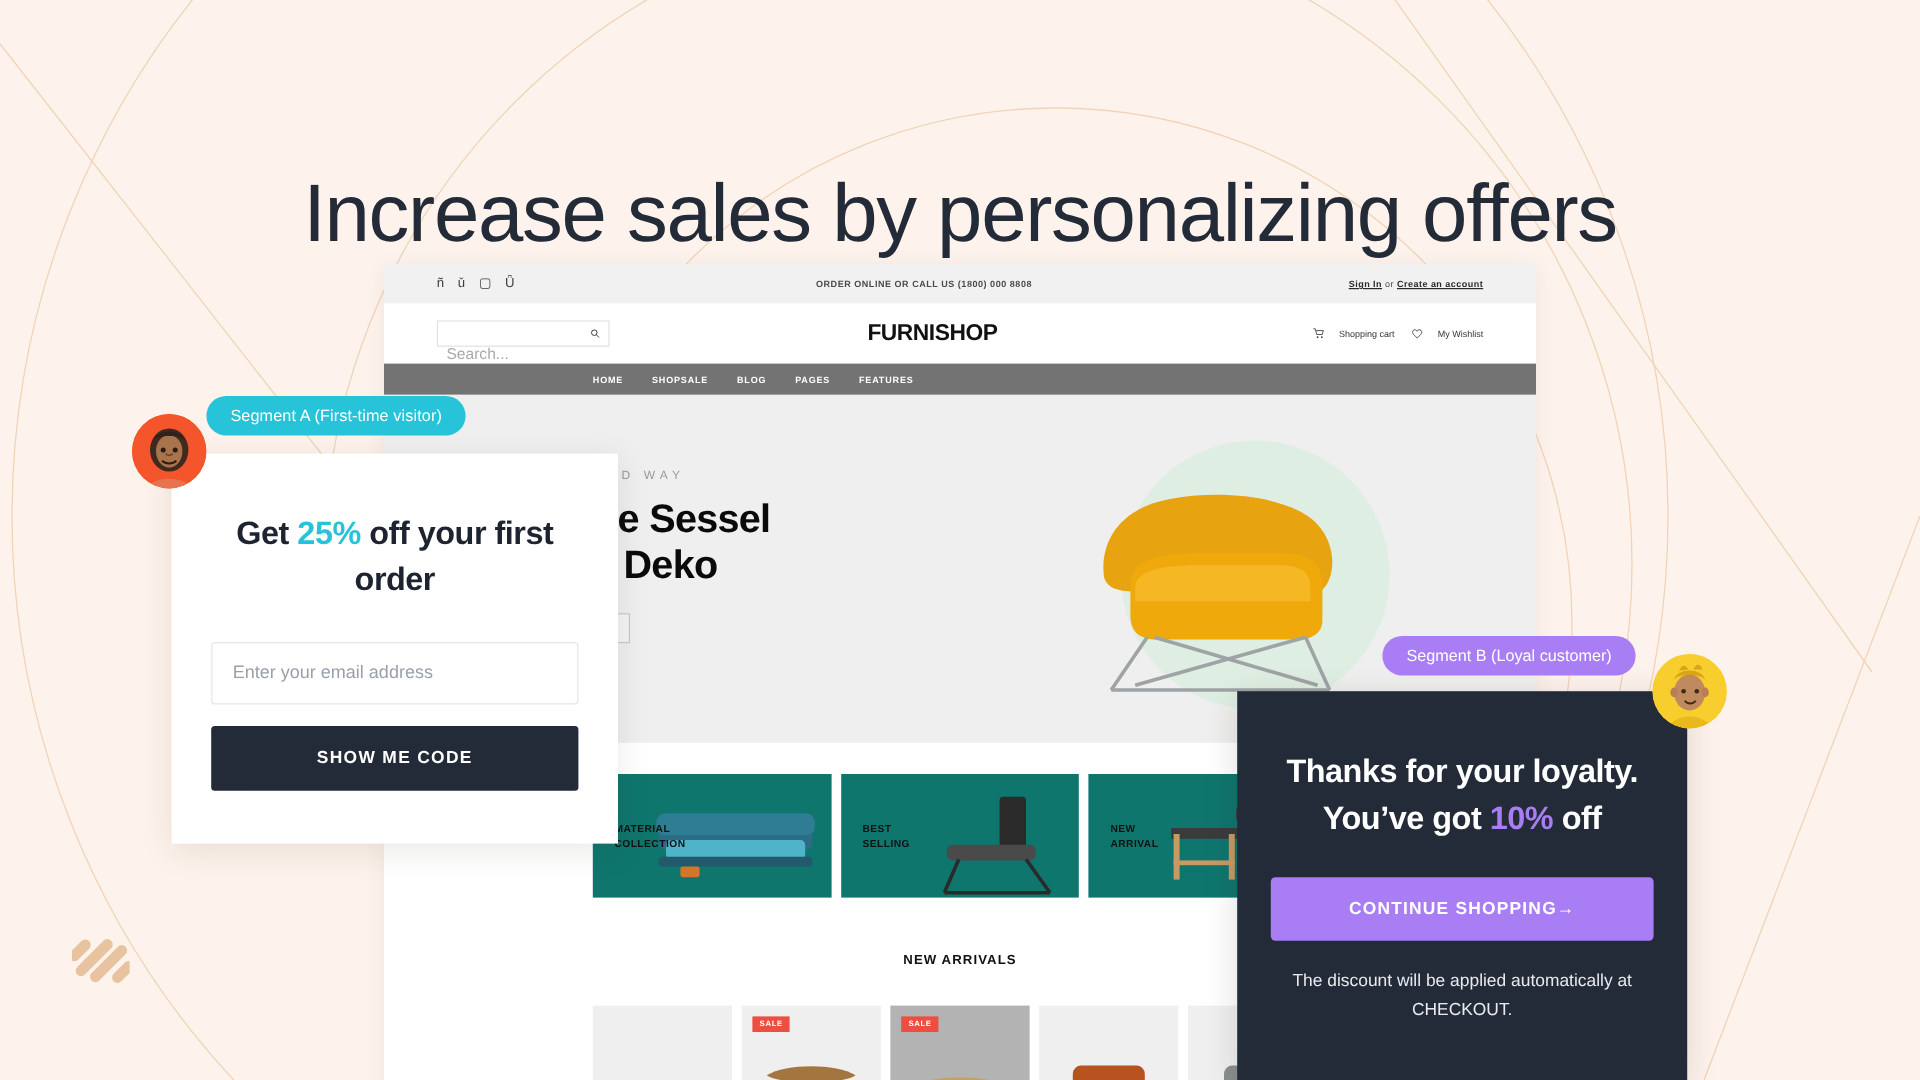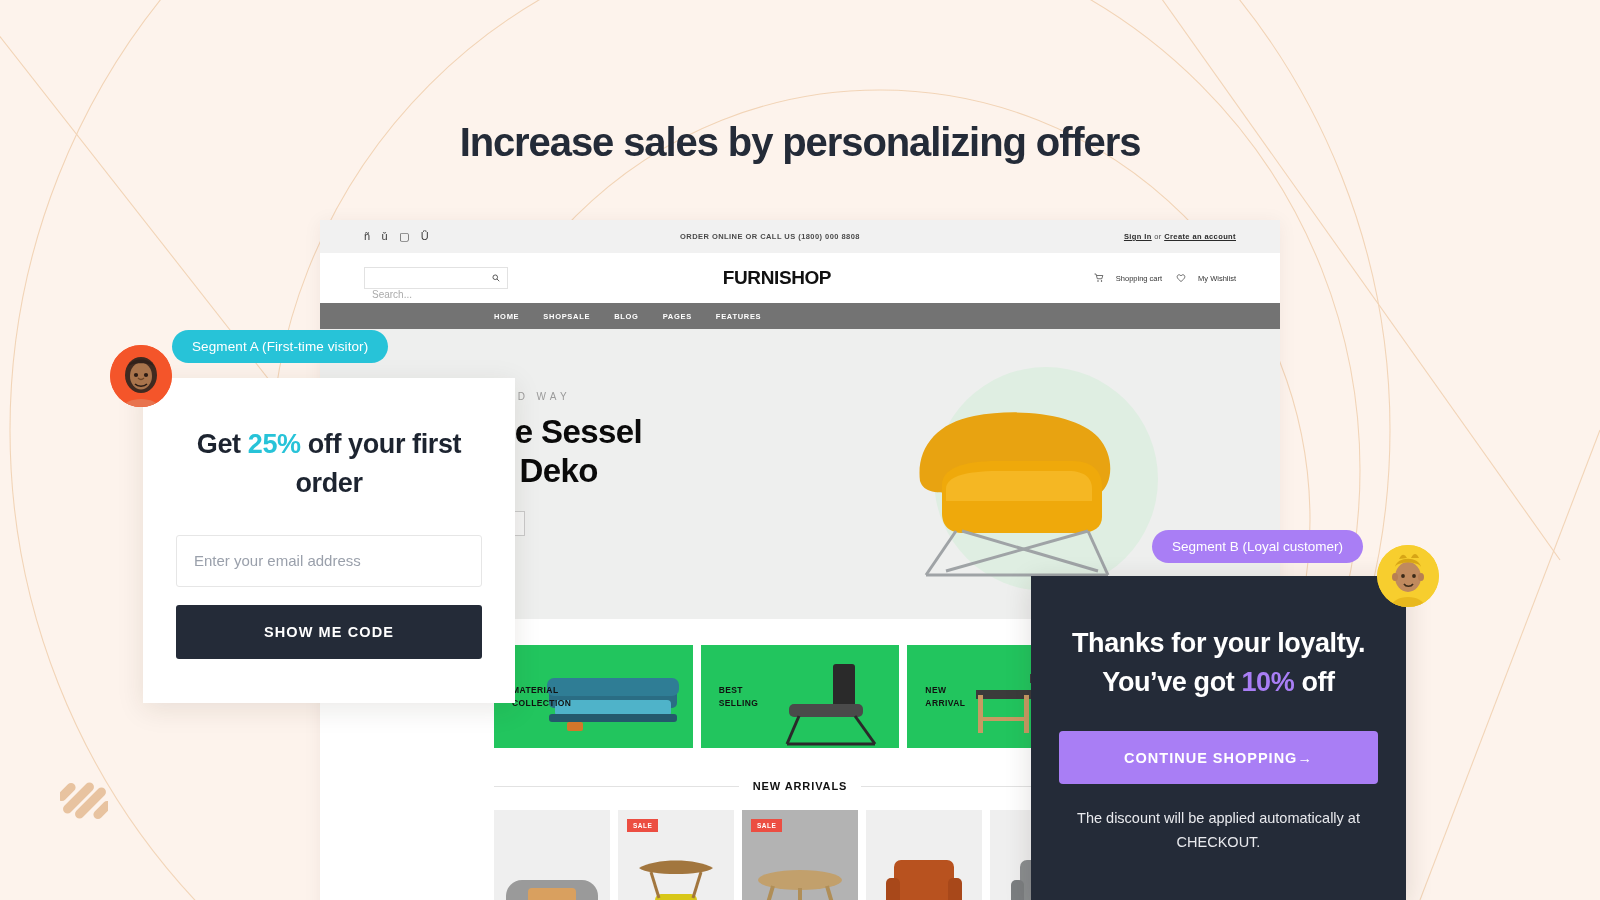--- a/index.html
+++ b/index.html
@@ -18,21 +18,21 @@
     position:absolute;display:block;width:9px;border-radius:5px;background:#e8c3a0;
     transform:rotate(45deg);transform-origin:center;
   }
   .s1{height:22px;left:2px;top:-1px;}
   .s2{height:40px;left:14px;top:-4px;}
   .s3{height:40px;left:26px;top:1px;}
   .s4{height:22px;left:38px;top:17px;}
 
   .page-title{
     position:absolute;left:0;right:0;top:93px;text-align:center;z-index:4;
-    font-size:40px;font-weight:bold;color:#242b38;letter-spacing:-1.1px;
+    font-size:68px;font-weight:normal;color:#242b38;letter-spacing:-1.1px;
   }
 
   
   .shop{
     position:absolute;left:320px;top:220px;width:960px;height:700px;
     background:#ffffff;z-index:2;overflow:hidden;
     box-shadow:0 2px 18px rgba(60,40,20,.06);
   }
   .shop-topbar{
     height:33px;background:#f1f1f1;display:flex;align-items:center;
@@ -45,21 +45,21 @@
   .topbar-right a{color:#2a2a2a;text-decoration:underline;font-weight:bold;}
   .topbar-right em{font-style:normal;font-weight:normal;}
 
   .shop-header{
     height:50px;background:#fff;display:flex;align-items:center;padding:0 44px;
   }
   .search-box{
     width:128px;height:20px;border:1px solid #e2e2e2;display:flex;align-items:center;
     padding:0 7px;justify-content:space-between;
   }
-  .search-box .ph{font-size:10px;color:#aaa;margin-top:32px;}
+  .search-box .ph{font-size:13px;color:#aaa;margin-top:32px;}
   .logo{
     flex:1;text-align:center;font-size:19px;font-weight:bold;color:#111;
     letter-spacing:-.4px;
   }
   .header-right{width:190px;display:flex;justify-content:flex-end;gap:14px;align-items:center;font-size:7.5px;color:#333;}
   .header-right .cell{display:flex;align-items:center;gap:12px;}
 
   .shop-nav{
     height:26px;background:#737373;display:flex;align-items:center;
     padding-left:174px;gap:24px;
@@ -77,30 +77,30 @@
   .hero-btn{
     margin-top:20px;display:inline-block;border:1px solid #c9c9c9;background:#f4f4f4;
     padding:7px 15px;font-size:8px;font-weight:bold;letter-spacing:1.1px;color:#1b1b1b;
   }
   .chair{
     position:absolute;right:148px;top:60px;width:230px;height:190px;
   }
 
   .cats{display:flex;gap:8px;padding:26px 174px 0 174px;}
   .cat{
-    flex:1;height:103px;background:#22c55e;position:relative;overflow:hidden;
+    flex:1;height:103px;background:#0f766e;position:relative;overflow:hidden;
     display:flex;align-items:center;
   }
   .cat-label{
     position:relative;z-index:2;padding-left:18px;font-size:8.5px;font-weight:bold;
     line-height:1.5;letter-spacing:.4px;color:#111;
   }
 
   .arrivals-head{
-    display:flex;align-items:center;gap:14px;padding:32px 174px 0 174px;
+    display:flex;align-items:center;gap:14px;padding:32px 174px 0 174px;flex-direction:column;
   }
   .arrivals-head .rule{flex:1;height:1px;background:#e2e2e2;}
   .arrivals-head .txt{font-size:11px;font-weight:bold;letter-spacing:.9px;color:#111;}
 
   .products{display:flex;gap:8px;padding:18px 174px 0 174px;}
   .prod{flex:1;height:110px;background:#efefef;position:relative;overflow:hidden;}
   .prod.grey{background:#b3b3b3;}
   .sale-badge{
     position:absolute;left:9px;top:9px;background:#ec4e42;color:#fff;
     font-size:6.5px;font-weight:bold;letter-spacing:.5px;padding:3px 6px;z-index:3;

